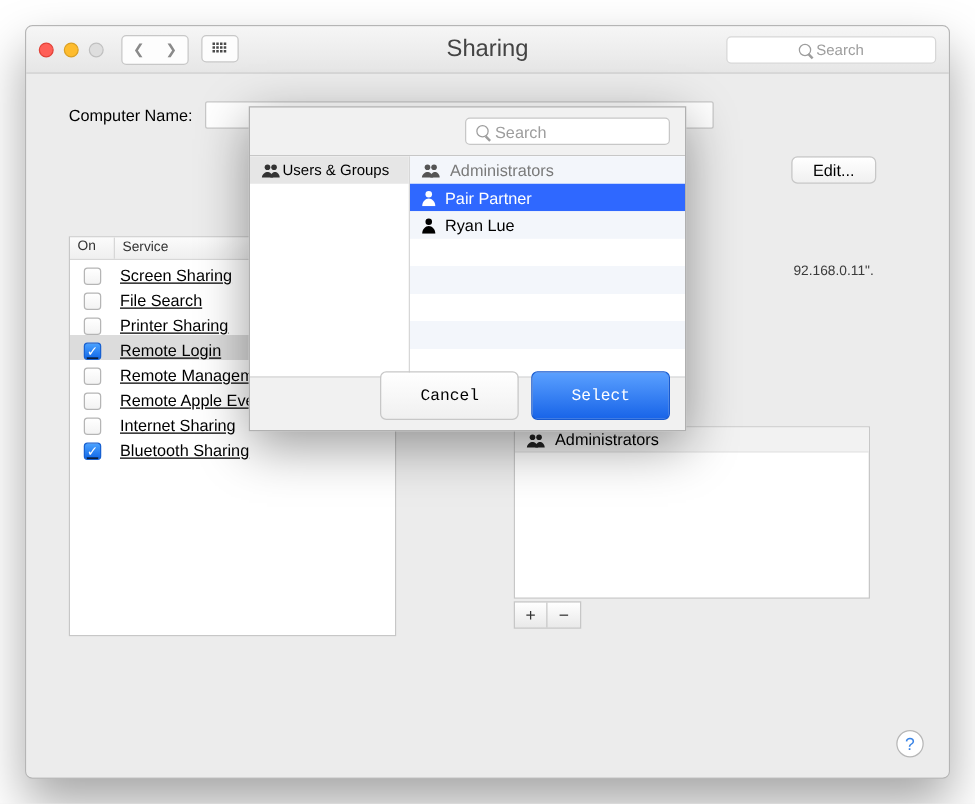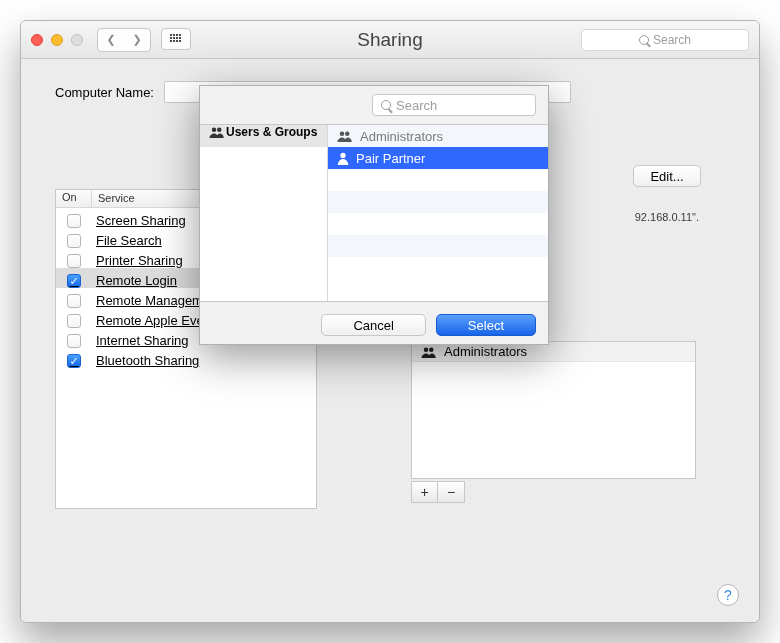--- a/index.html
+++ b/index.html
@@ -72,21 +72,21 @@
     display:flex; align-items:center; gap:10px;
   }
   .comp-field {
     width:407px; height:22px; background:#fff; border:1px solid #c7c7c7;
     border-radius:2px;
   }
   .editbtn {
     position:absolute; top:66px; right:58px;
     width:68px; height:22px; border:1px solid #c7c7c7; border-radius:5px;
     background:linear-gradient(#ffffff,#f0f0f0); font-size:13px; color:#000;
-    display:flex; align-items:center; justify-content:center;margin-top:40px;
+    display:flex; align-items:center; justify-content:center;
   }
   .services {
     position:absolute; top:130px; left:34px;
     width:262px; height:320px; background:#fff; border:1px solid #c7c7c7;
   }
   .services .hdr { display:flex; font-size:11px; color:#333;
     background:linear-gradient(#fbfbfb,#efefef); border-bottom:1px solid #d7d7d7; height:18px;}
   .hdr .col1 { width:36px; padding:1px 6px; border-right:1px solid #d7d7d7;}
   .hdr .col2 { flex:1; padding:2px 6px;}
   .srv-row { display:flex; align-items:flex-end; height:20px;text-decoration:underline; }
@@ -149,37 +149,37 @@
     border:1px solid #c7c7c7; border-radius:4px; background:#fff;
     display:flex; align-items:center; padding:0 8px; gap:5px; color:#9d9d9d;
   }
   .sheet .cols {
     position:absolute; top:38px; left:0; right:0; bottom:42px;
     display:flex; border-top:1px solid #c7c7c7; border-bottom:1px solid #c7c7c7;
     background:#fff;
   }
   .sheet .leftcol { width:128px; border-right:1px solid #d7d7d7; background:#fff;}
   .sheet .rightcol { flex:1; background:#fff;}
-  .cat-row { height:22px; display:flex; gap:0; padding:0 8px;
-    background:#e6e6e6; font-size:12px;font-weight:bold;}
+  .cat-row { height:22px; display:flex; align-items:center; gap:0; padding:0 8px;
+    background:#e6e6e6; font-size:12px;}
   .user-row { height:22px; display:flex; align-items:center; gap:6px; padding:0 8px; font-size:13px;}
   .user-row.alt { background:#f3f6fb; }
   .user-row.sel { background:#2f68ff; color:#ffffff;}
   .user-row.sel svg path,.user-row.sel svg circle{ fill:#fff;}
   .rightcol .stripes {
     background: repeating-linear-gradient(#ffffff 0 22px, #f3f6fb 22px 44px);
     height: calc(100% - 66px);
   }
   .sheet .footer {
     position:absolute; bottom:8px; right:12px; display:flex; gap:10px;
   }
   .btn {
-    height:22px; min-width:78px; border:1px solid #c7c7c7; border-radius:5px;
+    height:39px; min-width:78px; border:1px solid #c7c7c7; border-radius:5px;
     background:linear-gradient(#ffffff,#f0f0f0); font-size:13px;
-    display:flex; align-items:center; justify-content:center; padding:0 31px;
+    display:flex; align-items:center; justify-content:center; padding:0 31px;font-family:Liberation Mono, monospace;
   }
   .btn.primary { background:linear-gradient(#5aa0ff,#1864e8); border-color:#175ad0; color:#fff;}
   svg.person { width:14px; height:14px; }
   svg.group { width:18px; height:14px; }
 </style>
 </head>
 <body>
 
 <div class="window">
   <div class="titlebar">
@@ -335,20 +335,27 @@
                 </svg>
                 <span>Administrators</span>
               </div>
               <div class="user-row sel">
                 <svg class="person" viewBox="0 0 16 16">
                   <circle cx="8" cy="5" r="3" fill="#000"></circle>
                   <path d="M2 16c0-4 3-7 6-7s6 3 6 7" fill="#000"></path>
                 </svg>
                 <span>Pair Partner</span>
               </div>
+              <div class="user-row alt">
+                <svg class="person" viewBox="0 0 16 16">
+                  <circle cx="8" cy="5" r="3" fill="#000"></circle>
+                  <path d="M2 16c0-4 3-7 6-7s6 3 6 7" fill="#000"></path>
+                </svg>
+                <span>Ryan Lue</span>
+              </div>
             </div>
           <div class="stripes"></div>
         </div>
       </div>
       <div class="footer">
         <div class="btn">Cancel</div>
         <div class="btn primary">Select</div>
       </div>
     </div>
 

